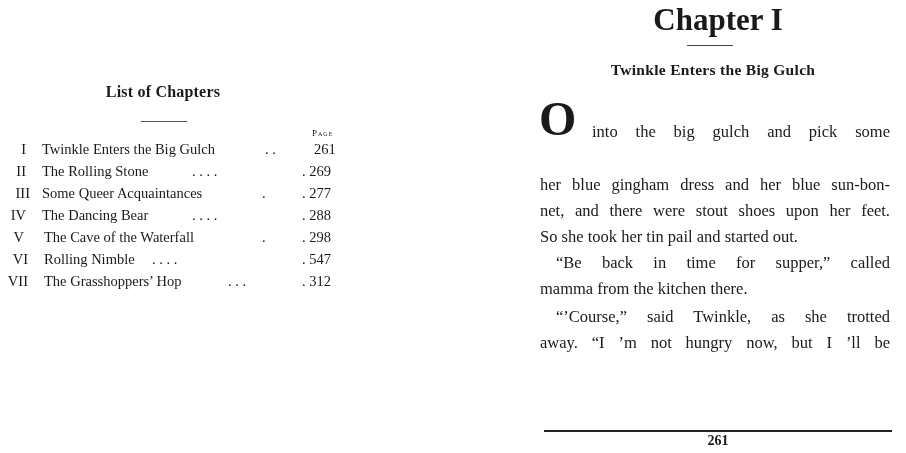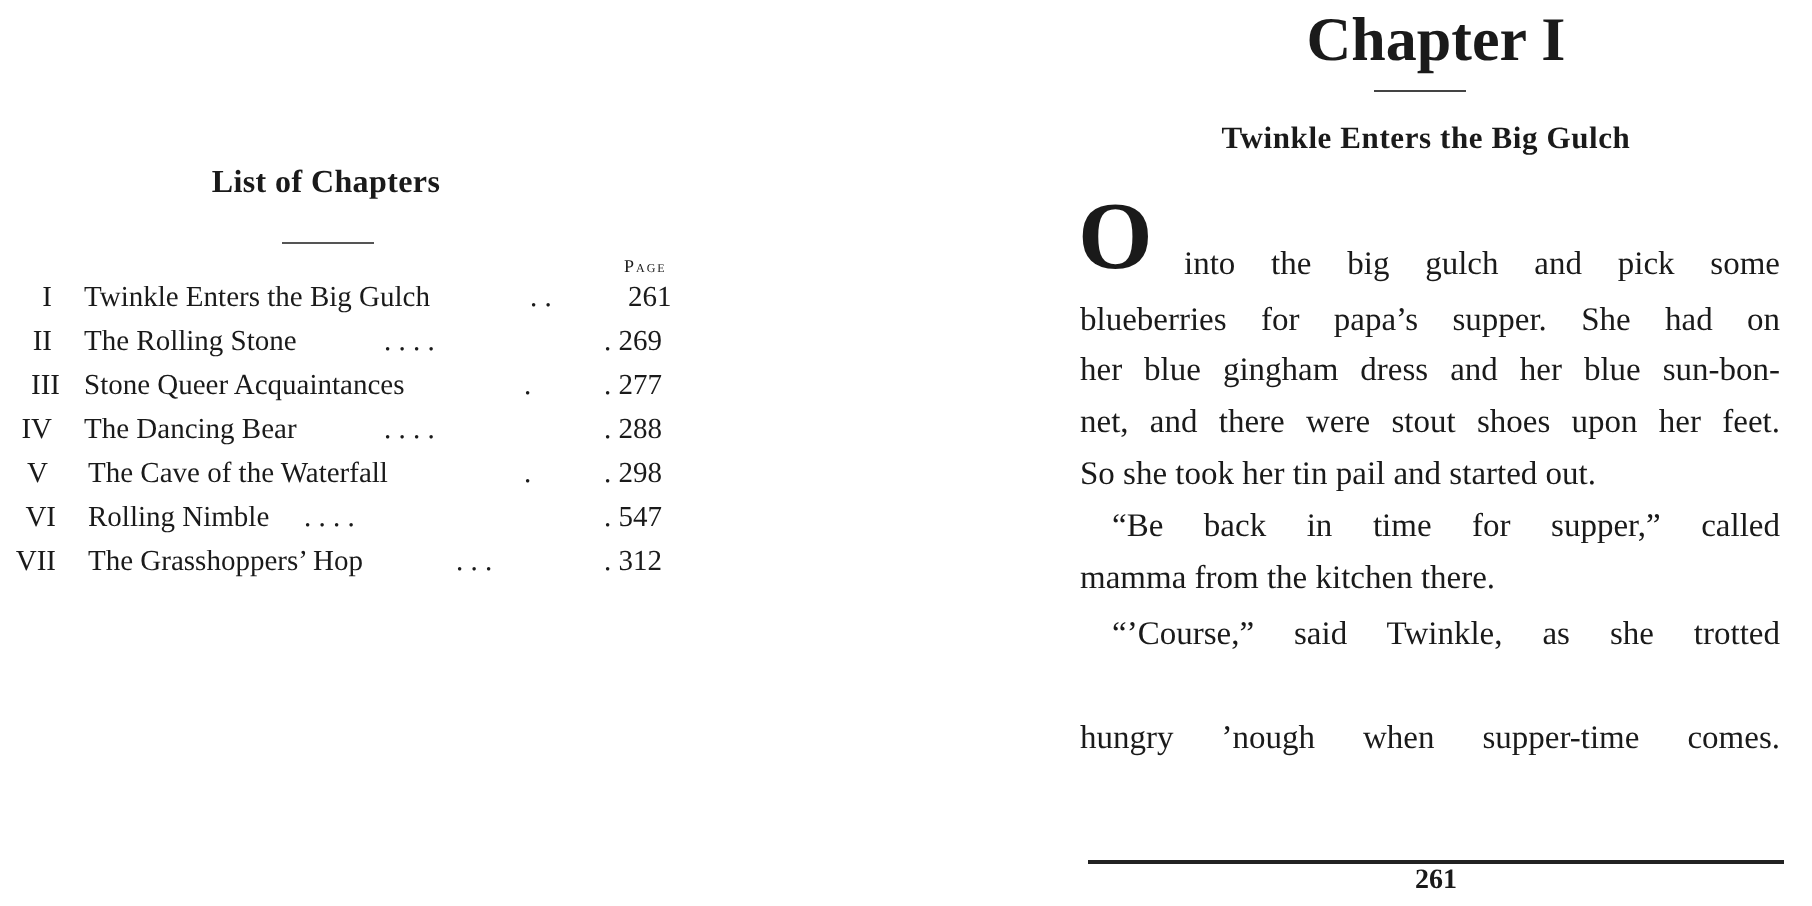--- a/index.html
+++ b/index.html
@@ -44,21 +44,21 @@
     <span class="toc-page" style="left:314px">261</span>
   </div>
   <div class="toc-row" style="top:127px;width:360px">
     <span class="toc-num" style="left:0;width:26px">II</span>
     <span class="toc-title-text">The Rolling Stone</span>
     <span class="toc-dots" style="left:192px">.       .       .       .</span>
     <span class="toc-page">. 269</span>
   </div>
   <div class="toc-row" style="top:149px;width:360px">
     <span class="toc-num" style="left:0;width:30px">III</span>
-    <span class="toc-title-text">Stone Queer Acquaintances</span>
+    <span class="toc-title-text">Some Queer Acquaintances</span>
     <span class="toc-dots" style="left:262px">   .</span>
     <span class="toc-page">. 277</span>
   </div>
   <div class="toc-row" style="top:171px;width:360px">
     <span class="toc-num" style="left:0;width:26px">IV</span>
     <span class="toc-title-text">The Dancing Bear</span>
     <span class="toc-dots" style="left:192px">.       .       .       .</span>
     <span class="toc-page">. 288</span>
   </div>
   <div class="toc-row" style="top:193px;width:360px">
@@ -81,24 +81,23 @@
   </div>
 </div>
 
 <div class="right-page">
   <div class="chapter-heading">Chapter I</div>
   <div class="chapter-rule"></div>
   <div class="chapter-subtitle">Twinkle Enters the Big Gulch</div>
 
   <div class="drop-cap">O</div>
   <div class="text-line" style="top:121px;left:62px;width:298px">into the big gulch and pick some</div>
-  <div class="text-line" style="top:149px">blueberries for papa’s supper.  She had on</div>
   <div class="text-line" style="top:174px">her blue gingham dress and her blue sun-bon-</div>
   <div class="text-line" style="top:200px">net, and there were stout shoes upon her feet.</div>
   <div class="text-line last" style="top:226px">So she took her tin pail and started out.</div>
   <div class="text-line" style="top:252px;left:26px;width:334px">“Be back in time for supper,” called</div>
   <div class="text-line last" style="top:278px">mamma from the kitchen there.</div>
   <div class="text-line" style="top:306px;left:26px;width:334px">“’Course,” said Twinkle, as she trotted</div>
-  <div class="text-line" style="top:358px">hungry ’nough when supper-time comes.</div>
+  <div class="text-line" style="top:332px">away.  “I ’m not hungry now, but I ’ll be</div>
 
   <div class="bottom-rule"></div>
   <div class="folio">261</div>
 </div>
 
 </body></html>

